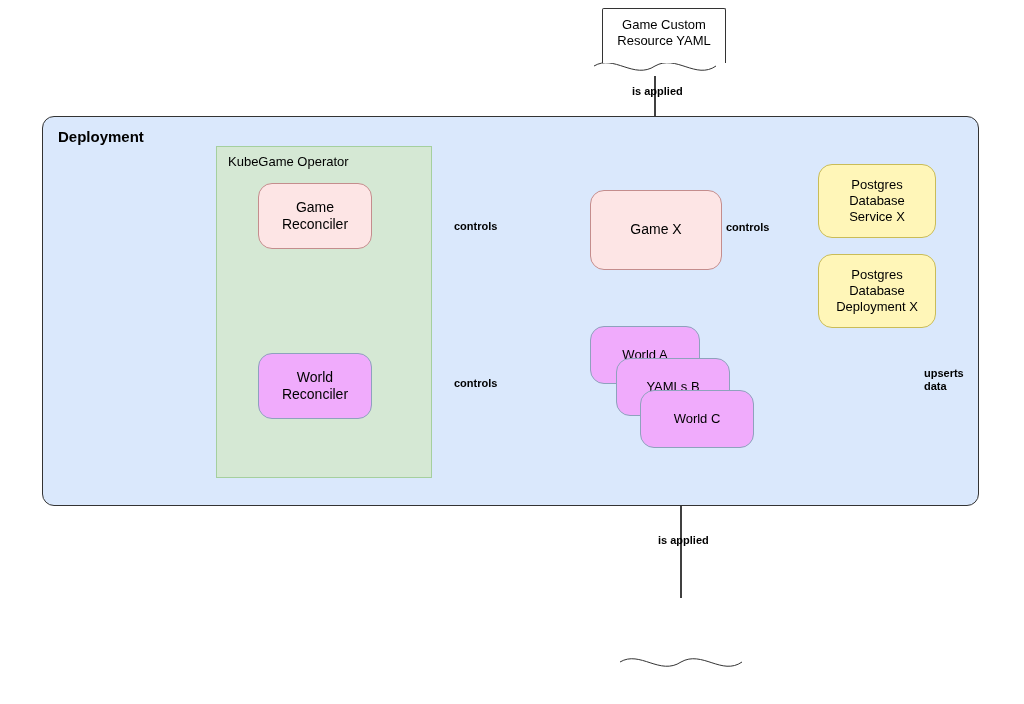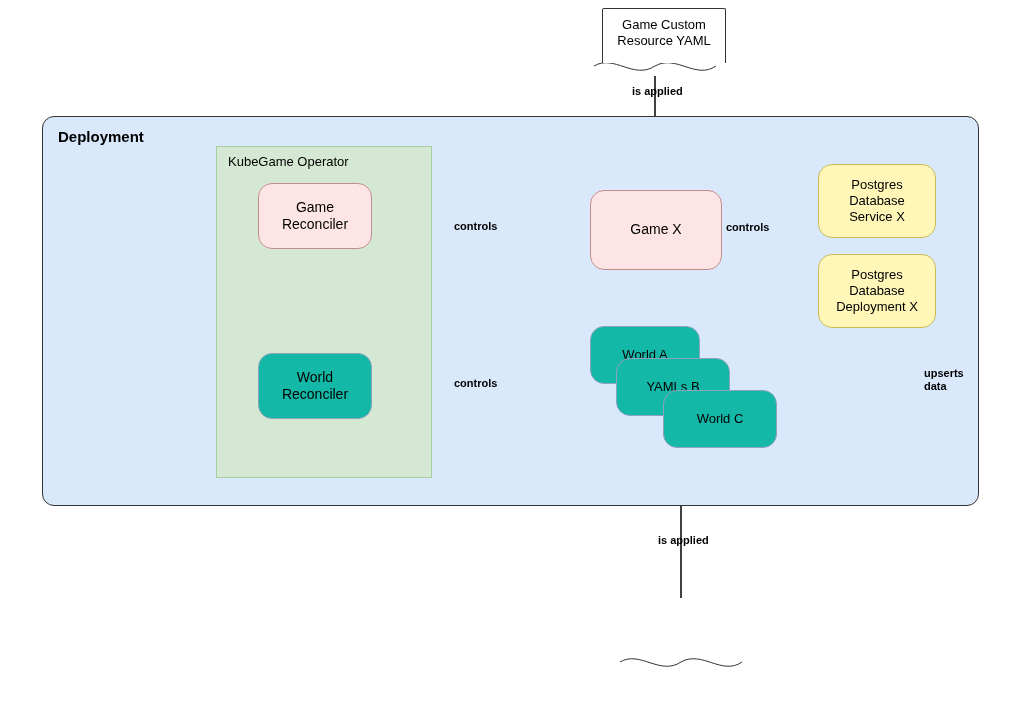--- a/index.html
+++ b/index.html
@@ -35,21 +35,21 @@
   .operator-label {
     font-size: 13px;
     position: absolute;
   }
   .node {
     border: 1px solid #666;
     border-radius: 14px;
     box-shadow: none;
   }
   .pink   { background: #fde5e5; border-color: #c48d8d; }
-  .blue   { background: #14b8a6; border-color: #8ea2bd; }
+  .blue   { background: #f0abfc; border-color: #8ea2bd; }
   .yellow { background: #fff6b8; border-color: #c9bc58; }
   .node-label {
     width: 100%;
     height: 100%;
     display: flex;
     align-items: center;
     justify-content: center;
     text-align: center;
     line-height: 1.25;
     font-size: 14px;
@@ -140,21 +140,21 @@
   <div class="abs node pink" style="left:590px; top:190px; width:130px; height:78px;">
     <div class="node-label">Game X</div>
   </div>
 
   <div class="abs node blue" style="left:590px; top:326px; width:108px; height:56px;">
     <div class="node-label" style="font-size:13px;">World A</div>
   </div>
   <div class="abs node blue" style="left:616px; top:358px; width:112px; height:56px;">
     <div class="node-label" style="font-size:13px;">YAMLs B</div>
   </div>
-  <div class="abs node blue" style="left:640px; top:390px; width:112px; height:56px;margin-left:23px;">
+  <div class="abs node blue" style="left:640px; top:390px; width:112px; height:56px;">
     <div class="node-label" style="font-size:13px;">World C</div>
   </div>
 
   <div class="abs node yellow" style="left:818px; top:164px; width:116px; height:72px;">
     <div class="node-label" style="font-size:13px;">Postgres<br>Database<br>Service X</div>
   </div>
 
   <div class="abs node yellow" style="left:818px; top:254px; width:116px; height:72px;">
     <div class="node-label" style="font-size:13px;">Postgres<br>Database<br>Deployment X</div>
   </div>

